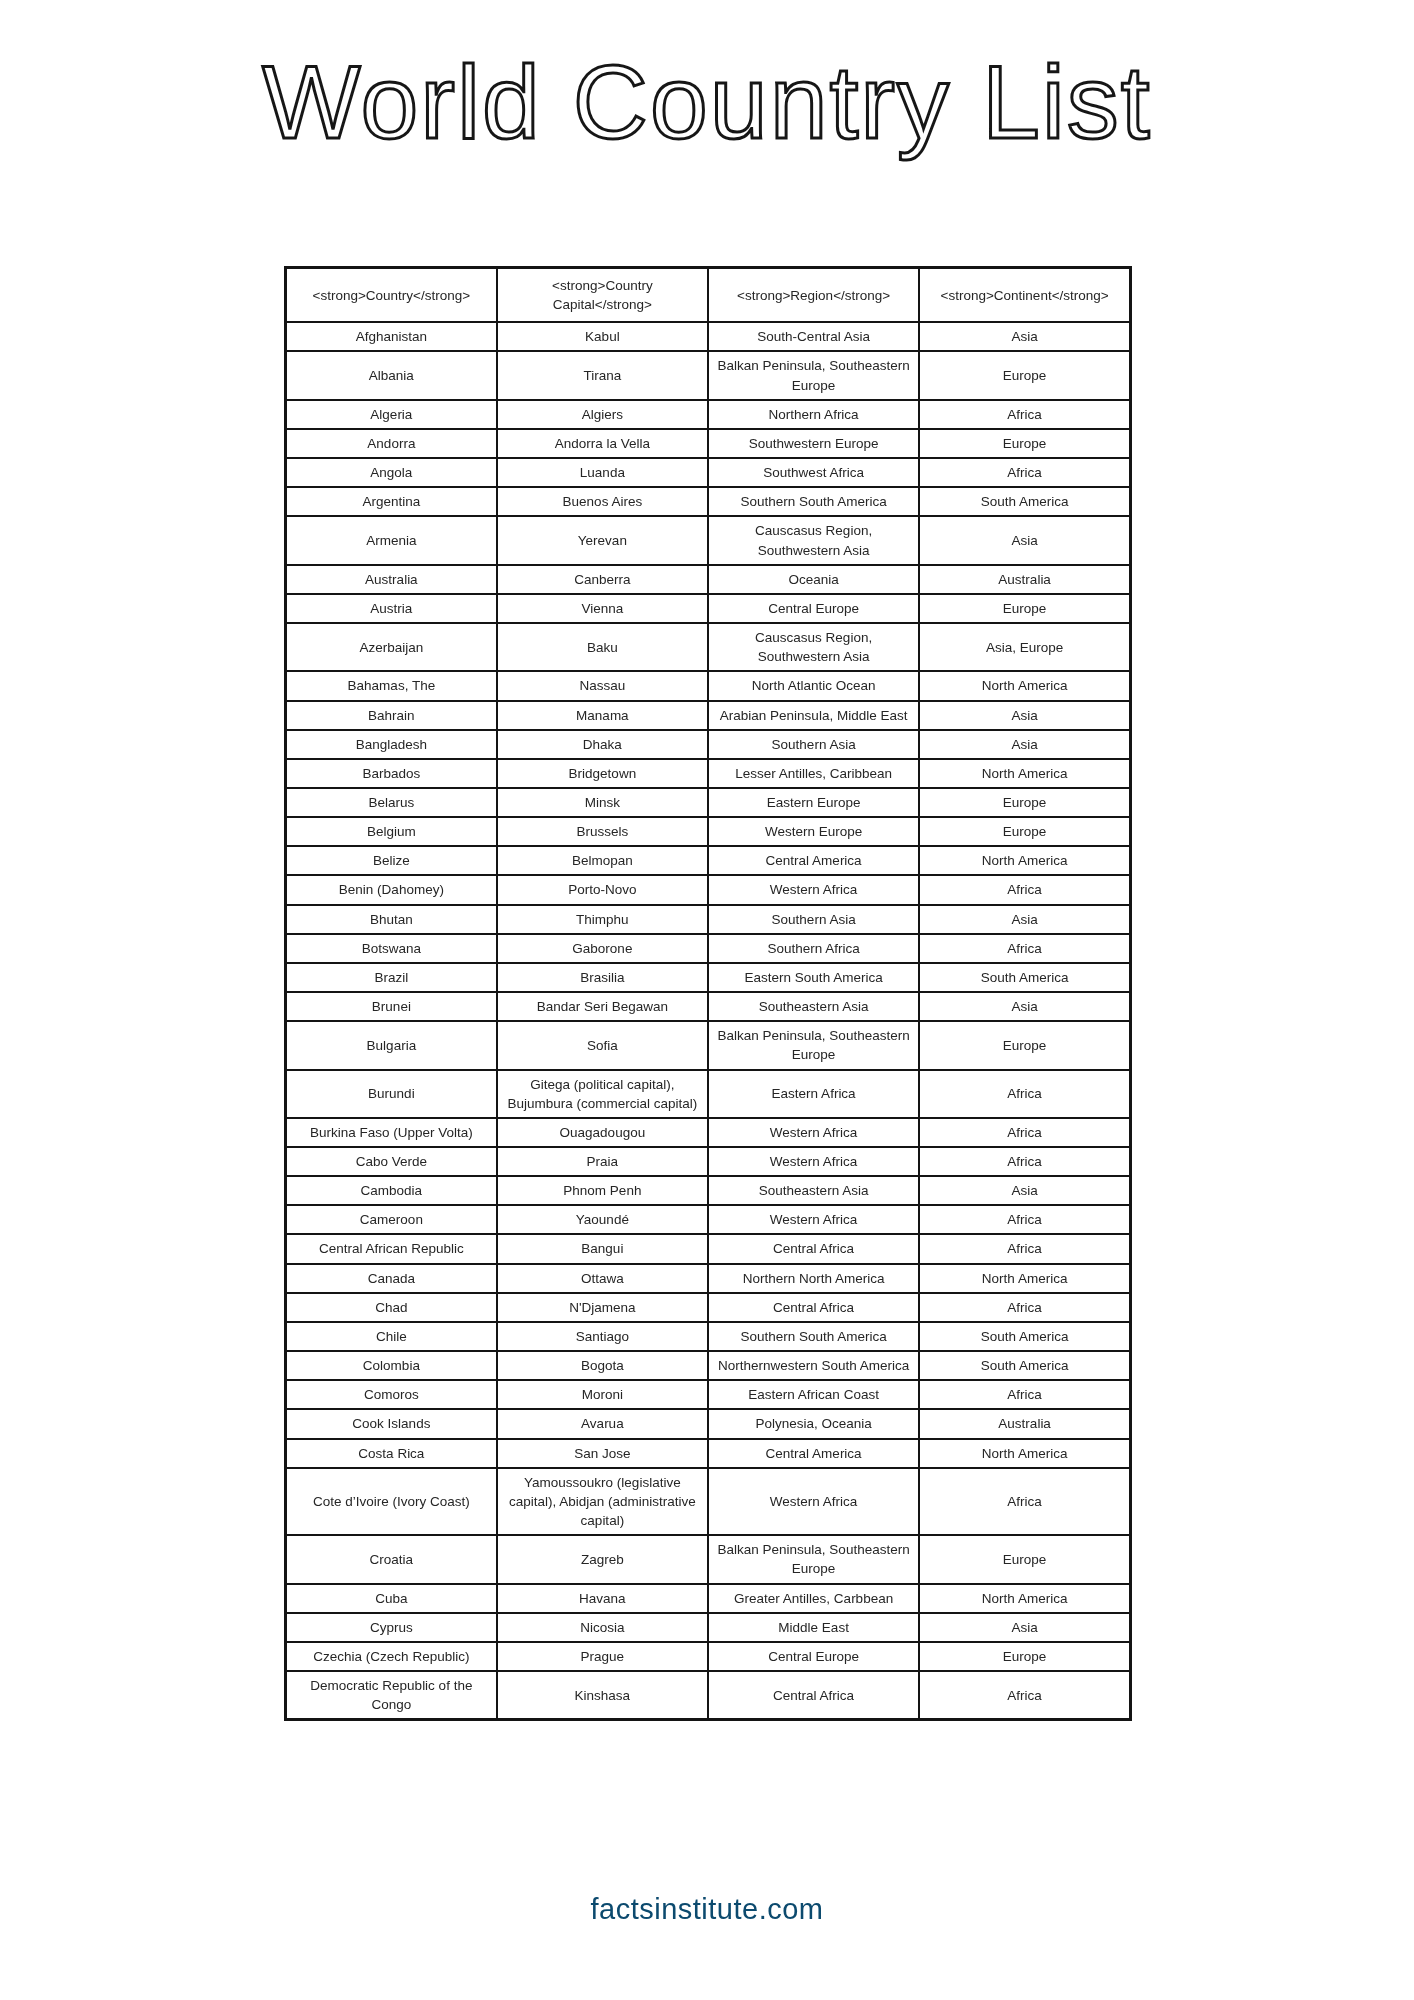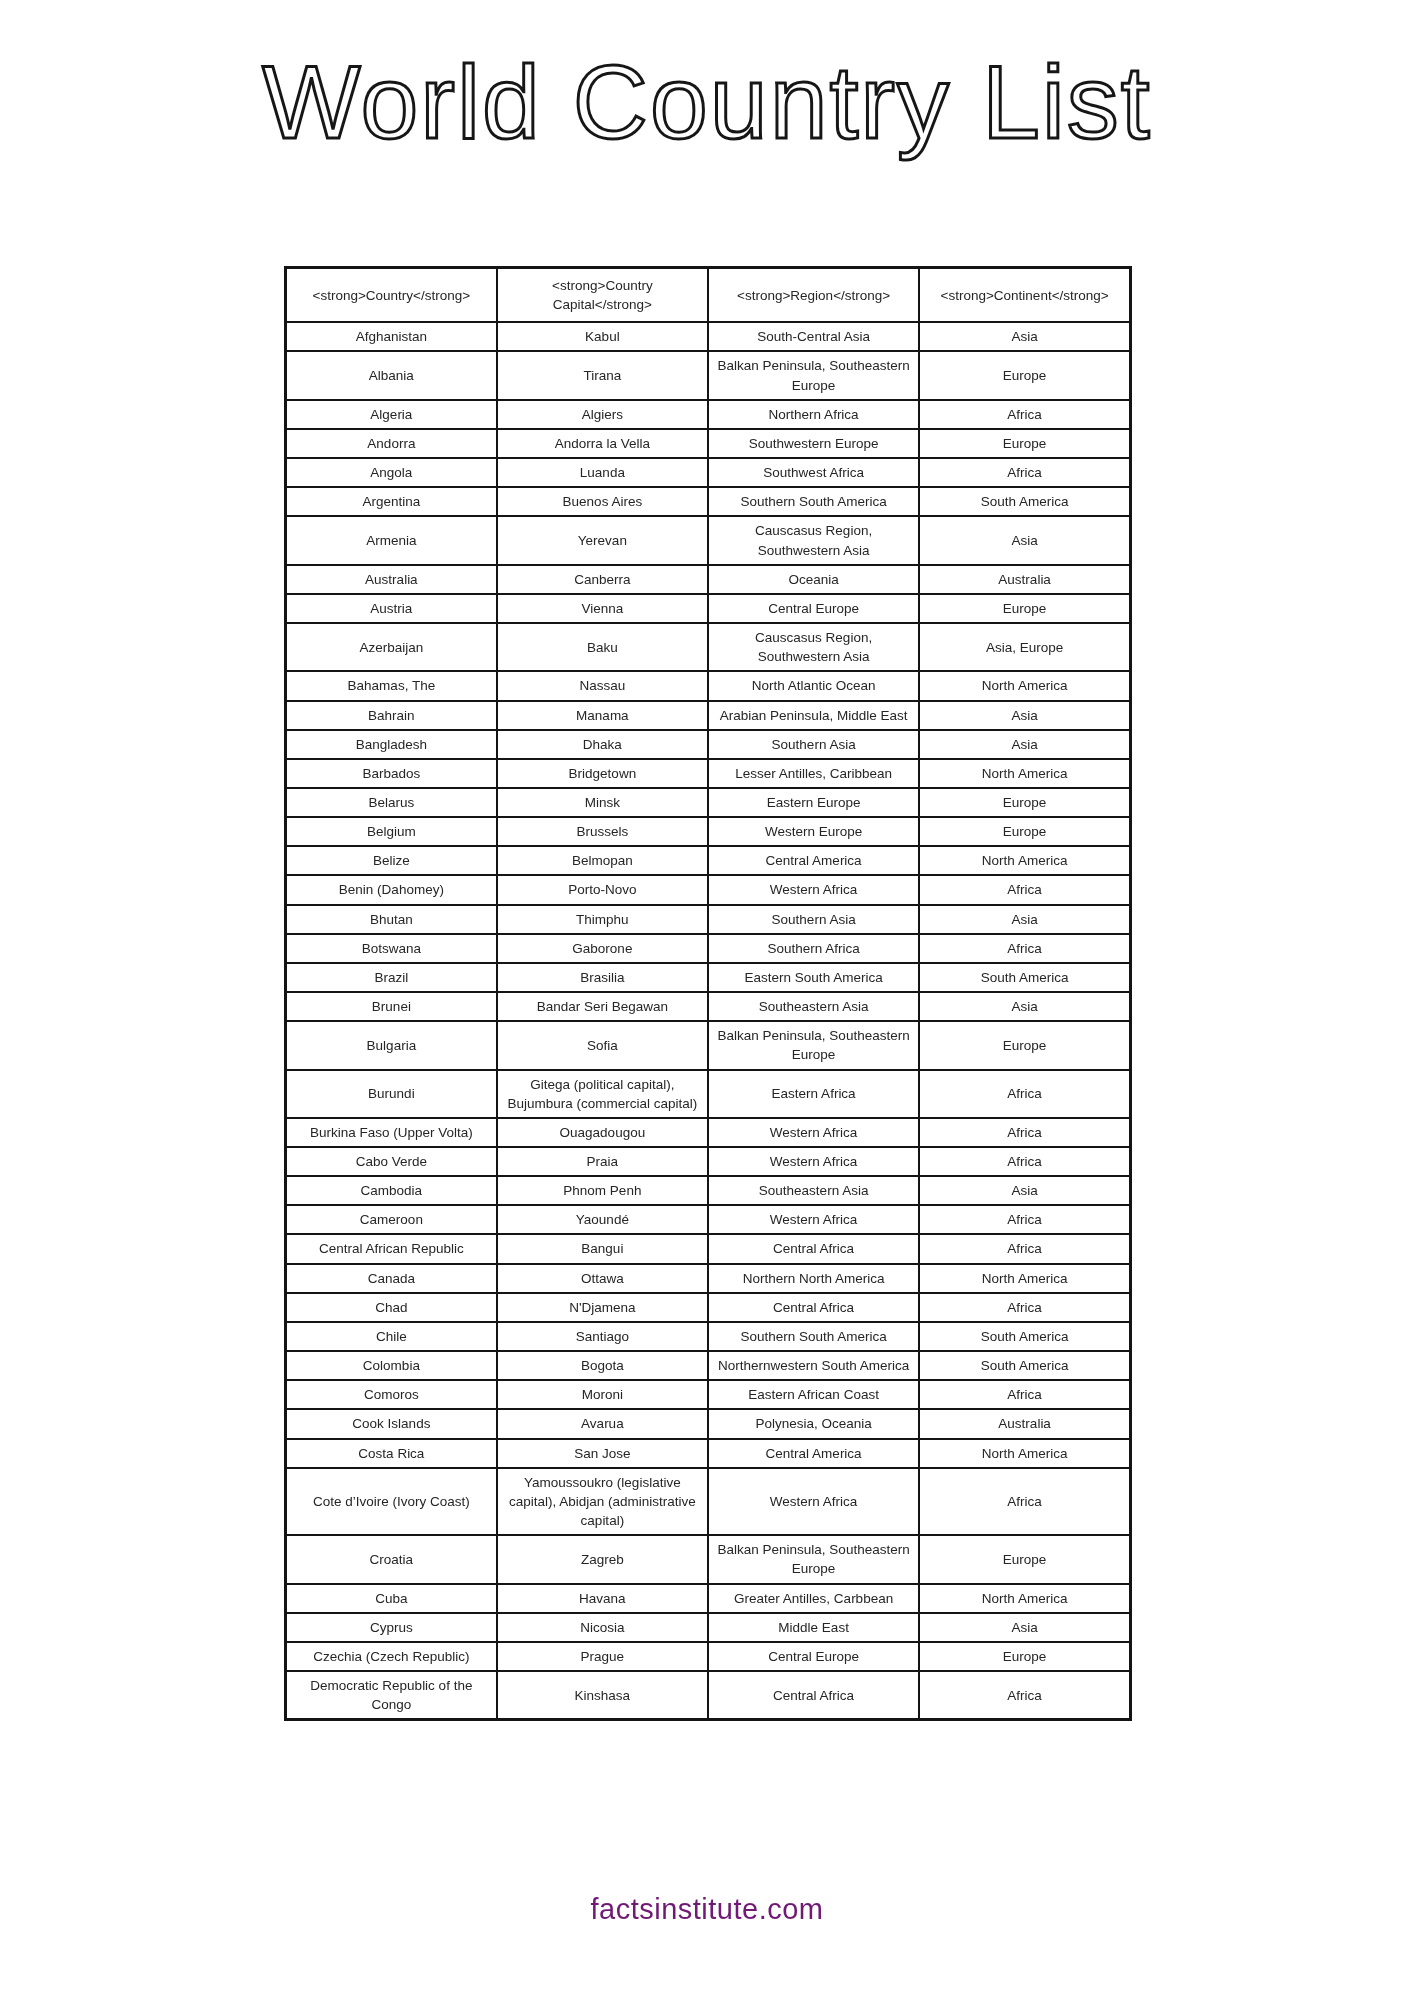--- a/index.html
+++ b/index.html
@@ -42,21 +42,21 @@
     color: #262626;
     word-wrap: break-word;
   }
   table.country-table th { padding: 7px 8px; }
   .footer {
     position: absolute;
     top: 1893px; left: 0;
     width: 1414px;
     text-align: center;
     font-size: 29px;
-    color: #701a75;
+    color: #0c4a6e;
     letter-spacing: 0.5px;
   }
 </style>
 </head>
 <body>
 
 <div class="title-wrap">
   <svg width="1414" height="130" viewBox="0 0 1414 130" xmlns="http://www.w3.org/2000/svg">
     <text x="707" y="100" text-anchor="middle" font-family="Liberation Sans, DejaVu Sans, sans-serif" font-size="104" font-weight="normal" letter-spacing="2" fill="#ffffff" stroke="#161616" stroke-width="3">World Country List</text>
   </svg>

